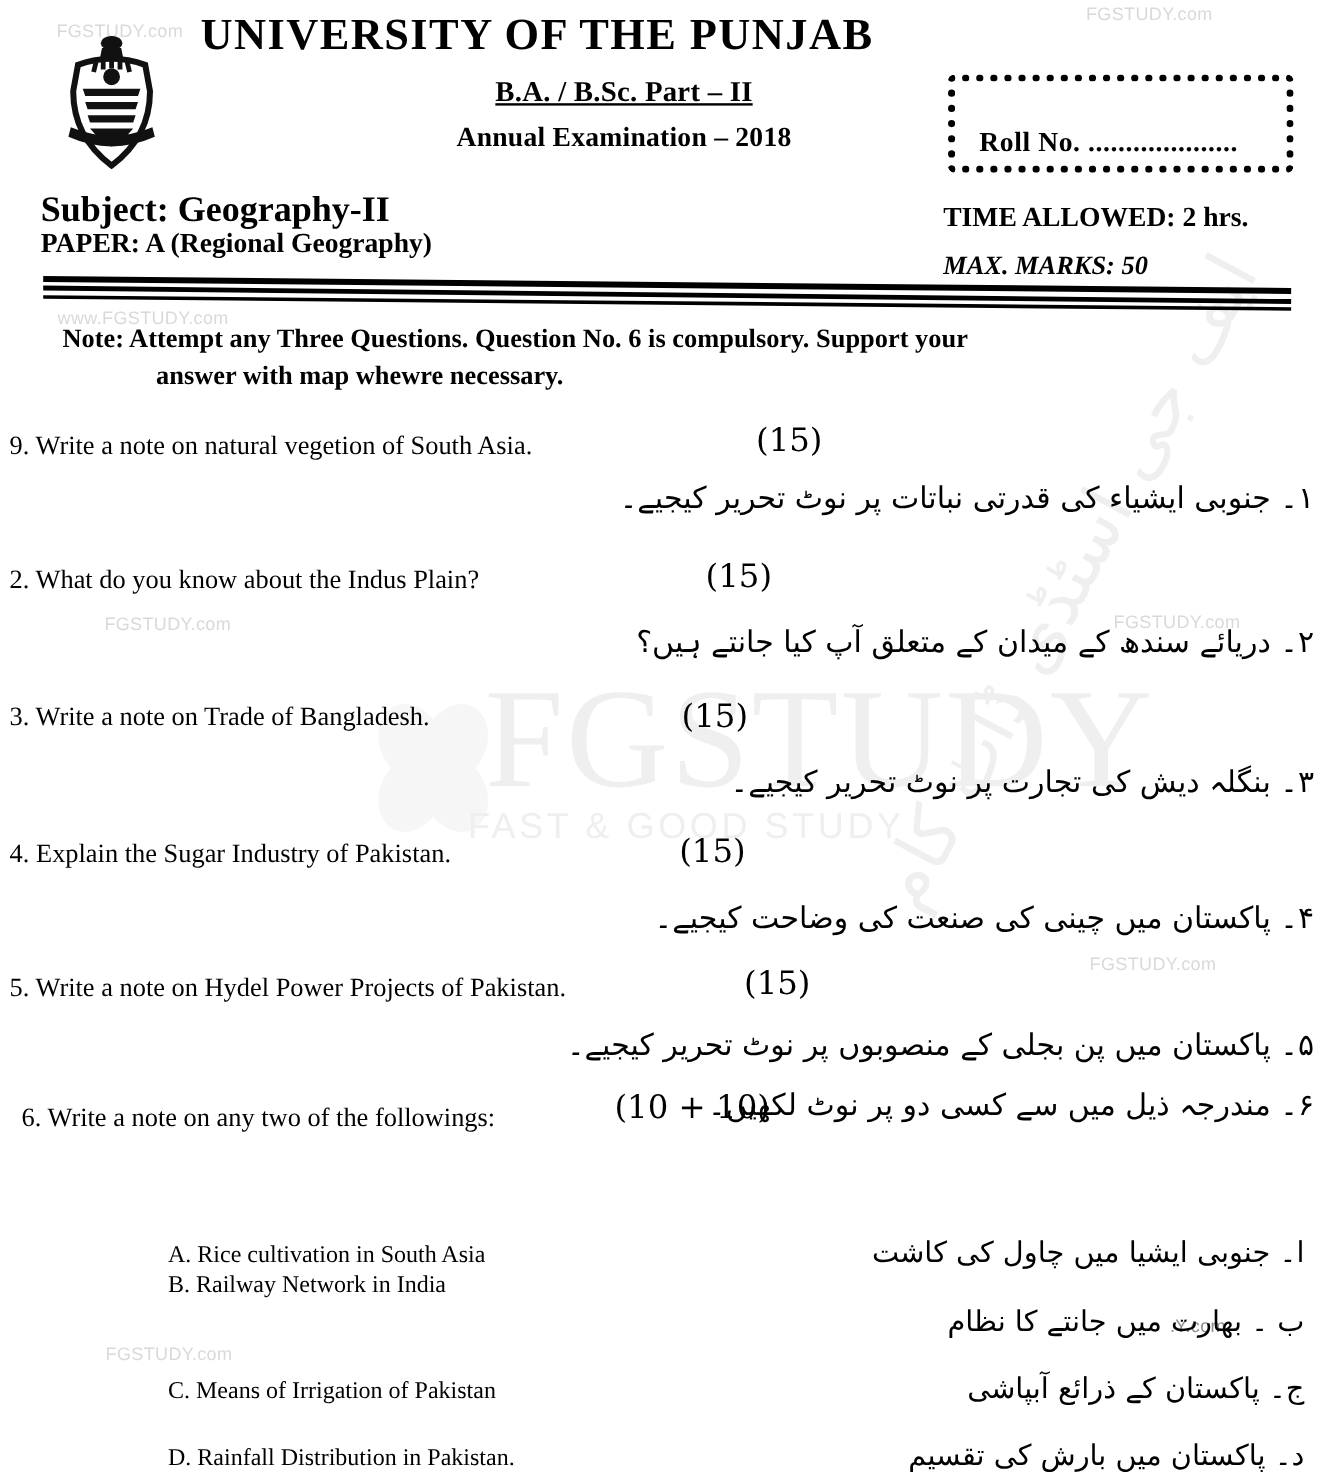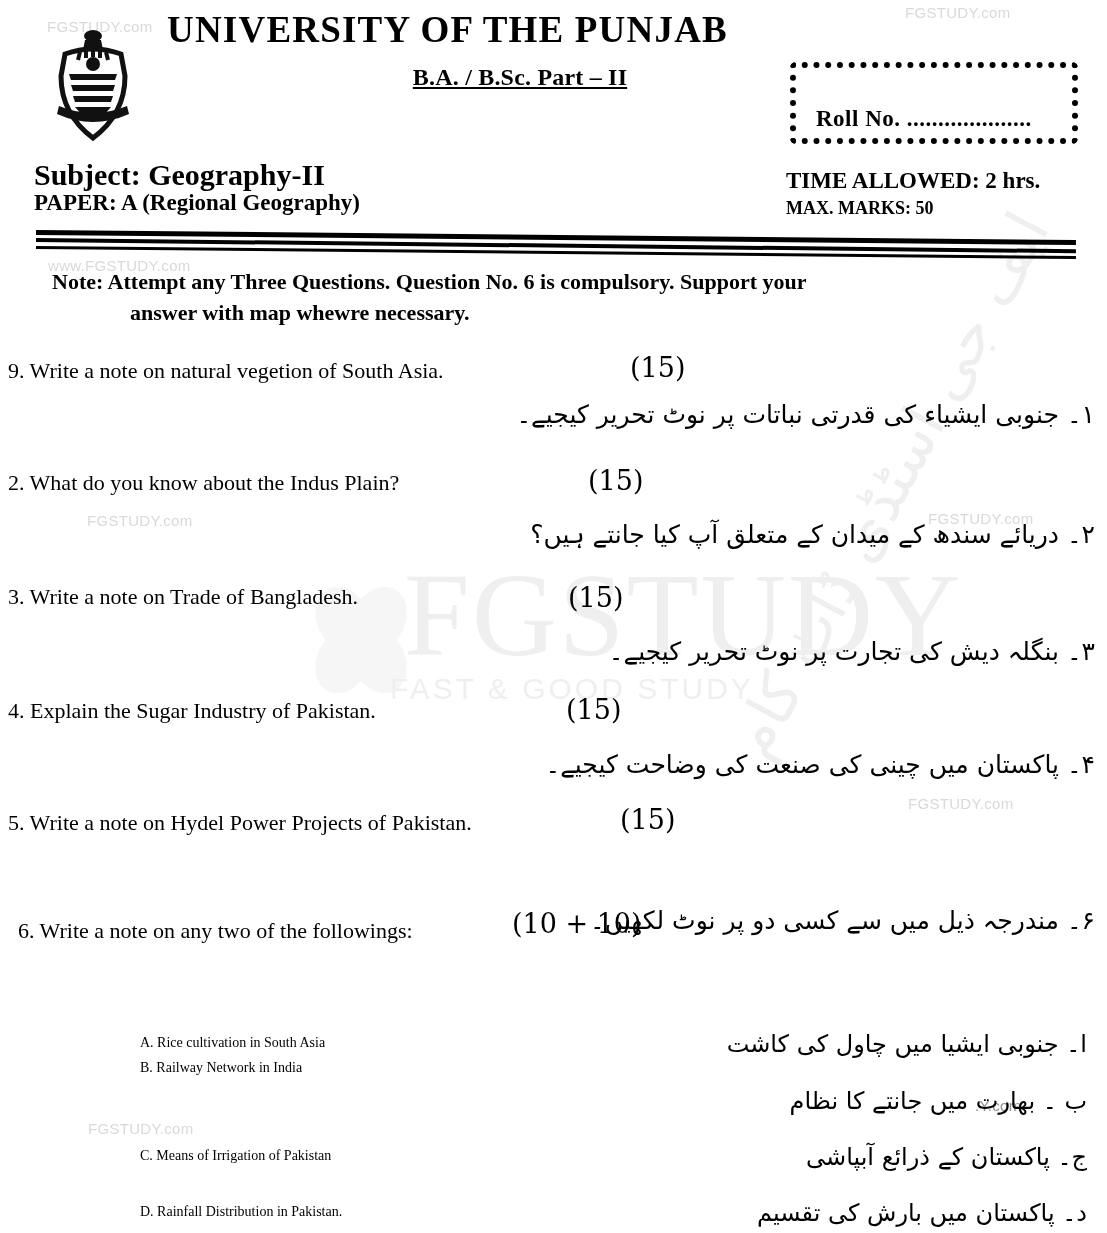--- a/index.html
+++ b/index.html
@@ -144,23 +144,24 @@
   .time-line {
     position: absolute;
     left: 786px;
     top: 168px;
     font-size: 23px;
     font-weight: bold;
   }
   .marks-line {
     position: absolute;
     left: 786px;
-    top: 198px;
-    font-size: 18px;
-    font-weight: bold;
+    top: 208px;
+    font-size: 22px;
+    font-weight: bold;
+    font-style: italic;
   }
 
   
   .rule {
     position: absolute;
     background: #000;
     transform-origin: left center;
   }
   .rule-a { left: 36px;  top: 230px; width: 1040px; height: 5px; transform: rotate(0.55deg); }
   .rule-b { left: 36px;  top: 238px; width: 1040px; height: 4px; transform: rotate(0.62deg); }
@@ -199,21 +200,21 @@
     font-size: 25px;
     font-family: "DejaVu Sans", sans-serif;
     direction: rtl;
     text-align: right;
     white-space: nowrap;
     right: 12px;
   }
 
   .sub-en {
     position: absolute;
-    font-size: 14px;
+    font-size: 20px;
     font-family: "Liberation Serif", serif;
     white-space: nowrap;
     left: 140px;
   }
   .sub-ur {
     position: absolute;
     font-size: 24px;
     font-family: "DejaVu Sans", sans-serif;
     direction: rtl;
     text-align: right;
@@ -270,20 +271,21 @@
           <path d="M30 79 L66 79 L58 88 L48 94 L38 88 Z"></path>
         </g>
         <path d="M14 78 Q48 92 82 78 L84 86 Q48 102 12 86 Z" fill="#111"></path>
       </g>
     </svg>
   </div>
 
   <div class="uni-title">UNIVERSITY OF THE PUNJAB</div>
 
   <div class="exam-line1">B.A. / B.Sc. Part – II</div>
+  <div class="exam-line2">Annual Examination – 2018</div>
 
   <div class="rollbox"></div>
   <div class="rollbox-label">Roll No. ....................</div>
 
   <div class="subject-line">Subject: Geography-II</div>
   <div class="paper-line">PAPER: A (Regional Geography)</div>
   <div class="time-line">TIME ALLOWED: 2 hrs.</div>
   <div class="marks-line">MAX. MARKS: 50</div>
 
   <div class="rule rule-a"></div>
@@ -306,20 +308,21 @@
   <div class="q-en" style="left:8px;  top:584px;">3. Write a note on Trade of Bangladesh.</div>
   <div class="q-marks" style="left:568px; top:582px;">(15)</div>
   <div class="q-ur" style="top:637px;">۳۔ بنگلہ دیش کی تجارت پر نوٹ تحریر کیجیے۔</div>
 
   <div class="q-en" style="left:8px;  top:698px;">4. Explain the Sugar Industry of Pakistan.</div>
   <div class="q-marks" style="left:566px; top:694px;">(15)</div>
   <div class="q-ur" style="top:750px;">۴۔ پاکستان میں چینی کی صنعت کی وضاحت کیجیے۔</div>
 
   <div class="q-en" style="left:8px;  top:810px;">5. Write a note on Hydel Power Projects of Pakistan.</div>
   <div class="q-marks" style="left:620px; top:804px;">(15)</div>
+  <div class="q-ur" style="top:856px;">۵۔ پاکستان میں پن بجلی کے منصوبوں پر نوٹ تحریر کیجیے۔</div>
 
   <div class="q-en" style="left:18px; top:918px;">6. Write a note on any two of the followings:</div>
   <div class="q-marks" style="left:512px; top:908px;">(10 + 10)</div>
   <div class="q-ur" style="top:906px;">۶۔ مندرجہ ذیل میں سے کسی دو پر نوٹ لکھیں۔</div>
 
   <div class="sub-en" style="top:1035px;">A. Rice cultivation in South Asia</div>
   <div class="sub-ur" style="top:1030px;">ا۔ جنوبی ایشیا میں چاول کی کاشت</div>
 
   <div class="sub-en" style="top:1060px;">B. Railway Network in India</div>
   <div class="sub-ur" style="top:1087px;">ب ۔ بھارت میں جانتے کا نظام</div>

